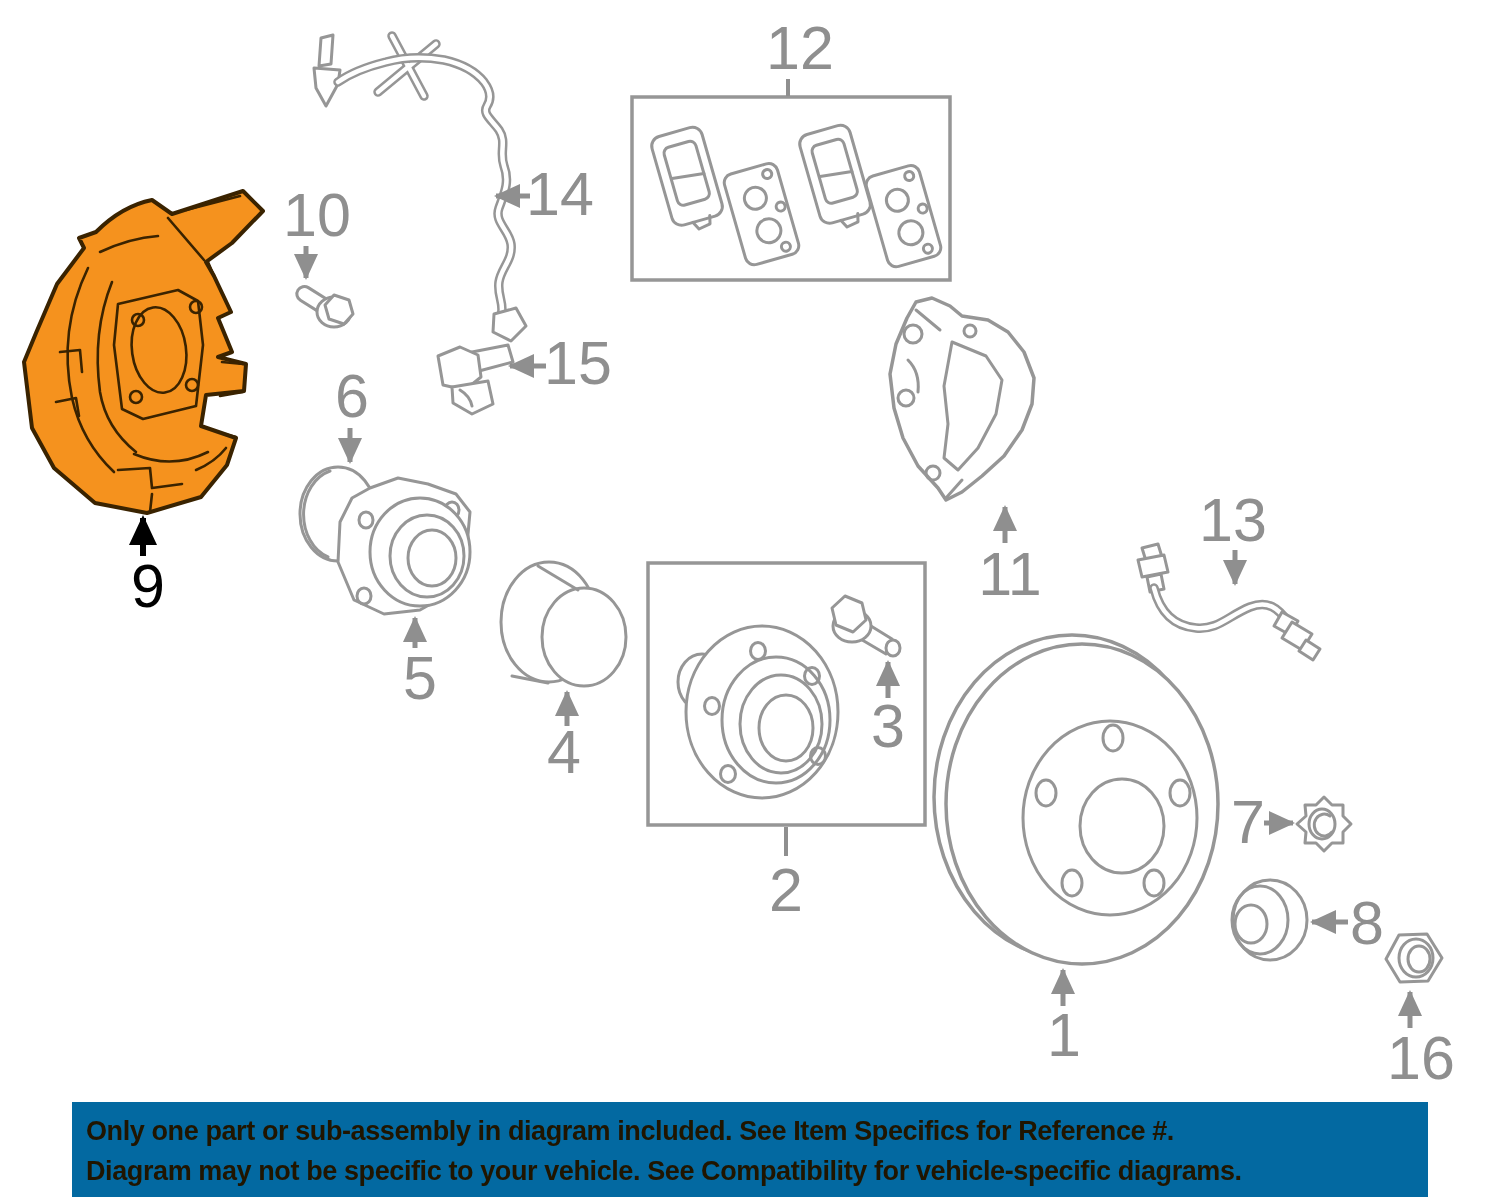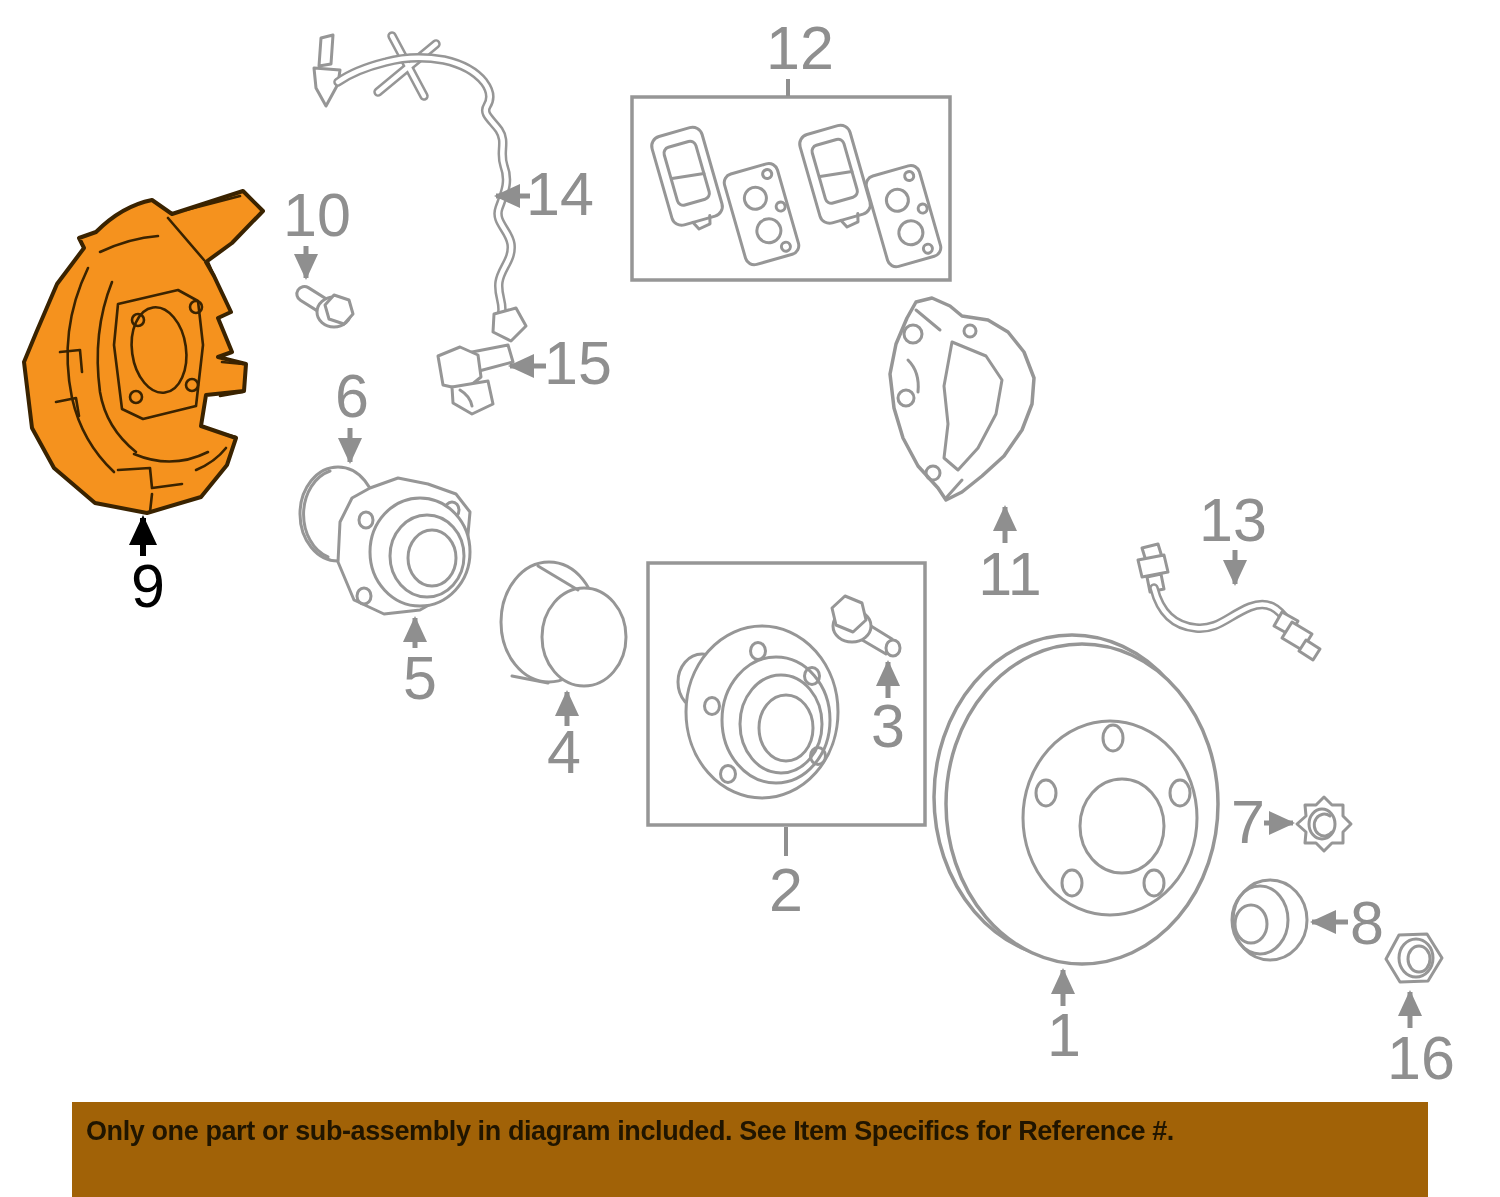--- a/index.html
+++ b/index.html
@@ -21,21 +21,21 @@
   .arrow{stroke:#8F8F8F;stroke-width:5;fill:none;marker-end:url(#ah);}
   .arrow.black{stroke:#000000;stroke-width:6;marker-end:url(#ahb);}
   .leader{stroke:#8F8F8F;stroke-width:4;fill:none;}
 
   
   .sh-out{fill:#F5921E;stroke:#3A2300;stroke-width:4;stroke-linejoin:round;}
   .sh-ln{fill:none;stroke:#3A2300;stroke-width:2.6;stroke-linejoin:round;stroke-linecap:round;}
 
   
   .banner{position:absolute;left:72px;top:1102px;width:1356px;height:95px;
-          background:#a16207;color:#201500;font-weight:bold;font-size:27px;
+          background:#0369a1;color:#201500;font-weight:bold;font-size:27px;
           letter-spacing:-0.4px;line-height:40px;padding:9px 0 0 14px;
           box-sizing:border-box;white-space:nowrap;overflow:hidden;}
 </style>
 </head>
 <body>
 
 <div class="stage">
 <svg width="1500" height="1197" viewBox="0 0 1500 1197">
   <defs>
     <marker id="ah" markerUnits="userSpaceOnUse" markerWidth="26" markerHeight="24" refX="24" refY="12" orient="auto">
@@ -246,14 +246,15 @@
   <text class="num" x="1010" y="595">11</text>
   <text class="num" x="800" y="69">12</text>
   <text class="num" x="1233" y="541">13</text>
   <text class="num" x="560" y="215">14</text>
   <text class="num" x="578" y="384">15</text>
   <text class="num" x="1421" y="1079">16</text>
 </svg>
 
   <div class="banner">
     <div>Only one part or sub-assembly in diagram included. See Item Specifics for Reference #.</div>
+    <div>Diagram may not be specific to your vehicle. See Compatibility for vehicle-specific diagrams.</div>
   </div>
 </div>
 
 </body></html>

